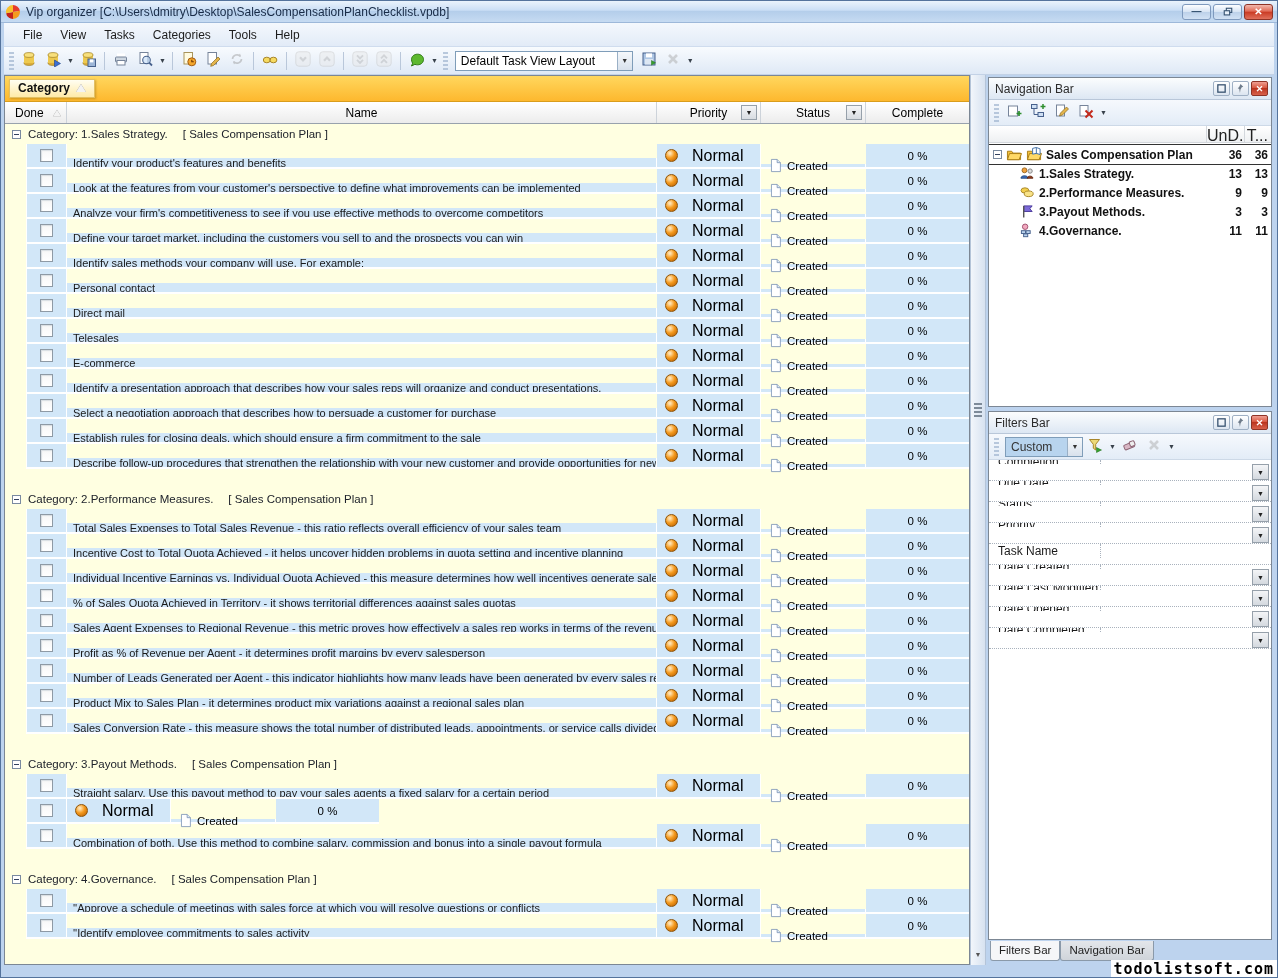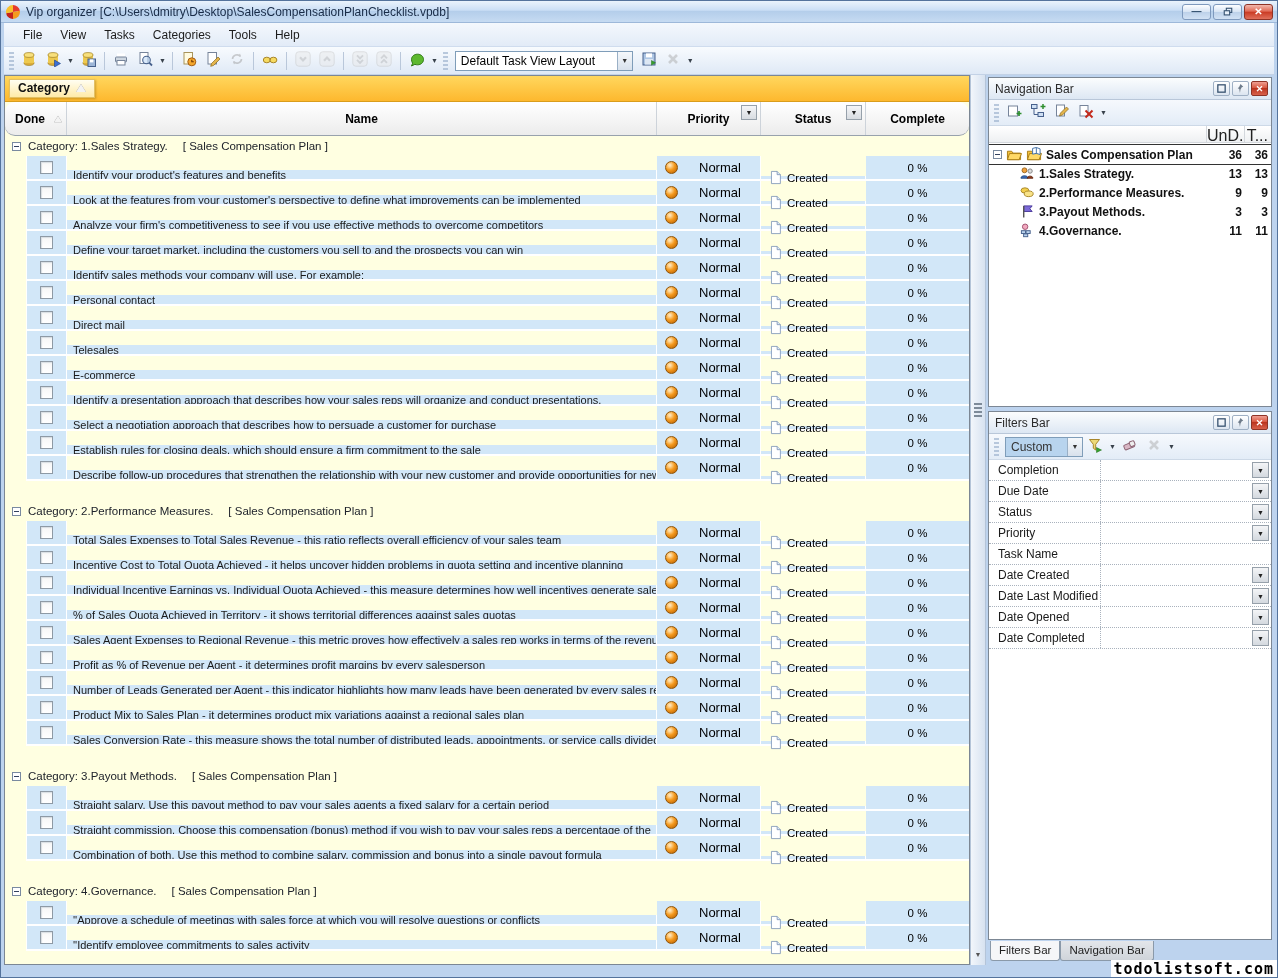--- a/index.html
+++ b/index.html
@@ -43,22 +43,22 @@
   .main { height:890px; margin:0 3px; display:flex; }
 
   
   .grid { width:966px; height:890px; border:1px solid #7c8794; background:#ffffe1; overflow:hidden; display:flex; flex-direction:column; }
   .groupband { height:26px; background:linear-gradient(#ffd75e,#fdb82e); border-bottom:1px solid #d99d1c;
     display:flex; align-items:center; padding-left:4px; }
   .bychip { background:linear-gradient(#fffef2,#ffeaa8); border:1px solid #e3c063; padding:1px 8px 2px 8px;
     font-size:12px; font-weight:bold; color:#111; display:flex; align-items:center; gap:6px; box-shadow:1px 1px 2px rgba(120,80,0,.35); }
   .sort-tri { width:0; height:0; border-left:5px solid transparent; border-right:5px solid transparent;
     border-bottom:8px solid #f3f3f3; filter:drop-shadow(0 0 .6px #777); }
-  .colhead { height:34px; display:flex; background:linear-gradient(#ffffff,#ececec); border-bottom:1px solid #98a2ad;
-    font-size:12px; font-weight:bold; color:#000;border-radius:10px; }
+  .colhead { height:22px; display:flex; background:linear-gradient(#ffffff,#ececec); border-bottom:1px solid #98a2ad;
+    font-size:12px; font-weight:normal; color:#000; }
   .hc { display:flex; align-items:center; border-right:1px solid #cdd3da; }
   .hc-done { width:62px; padding-left:10px; gap:8px; }
   .hc-name { width:590px; justify-content:center; }
   .hc-pri  { width:104px; justify-content:center; position:relative; }
   .hc-status{ width:105px; justify-content:center; position:relative; }
   .hc-comp { width:103px; justify-content:center; border-right:none; }
   .fbtn { position:absolute; right:3px; top:3px; width:16px; height:15px; border:1px solid #96a0aa;
     background:linear-gradient(#f4f5f7,#d8dce1); font-size:7px; color:#222; display:flex; align-items:center; justify-content:center; }
 
   .rows { flex:1; overflow:hidden; }
@@ -66,21 +66,21 @@
   .expander { width:9px; height:9px; border:1px solid #7a8aa0; background:#fff; position:relative; flex:none; }
   .expander::after { content:""; position:absolute; left:1px; right:1px; top:3px; height:1px; background:#33415e; }
   .g-proj { margin-left:8px; }
   .g-spacer { height:20px; background:#ffffe1; }
 
   .trow { height:25px; display:flex; }
   .tc { background:#d2e7f8; border-right:1px solid #fff; border-bottom:2px solid #fff; display:flex; align-items:center; }
   .tc-indent { width:22px; background:#ffffe1; border-bottom:none; }
   .tc-done { width:40px; justify-content:center; }
   .tc-name { width:590px; padding-left:6px; font-size:11px; color:#1a1a1a; white-space:nowrap; overflow:hidden;margin-top:14px; }
-  .tc-pri { width:104px; padding-left:8px; gap:21px; font-size:13px; }
+  .tc-pri { width:104px; padding-left:8px; gap:14px; font-size:16px; }
   .tc-status { width:105px; padding-left:8px; gap:5px; font-size:11.5px;margin-top:20px; }
   .tc-comp { width:103px; justify-content:center; font-size:11.5px; border-right:none; }
   .cb { width:13px; height:13px; border:1px solid #8e9aa5; background:linear-gradient(#f7f7f7,#fff); box-shadow:inset 1px 1px 1px #d8dde2; }
   .sphere { width:13px; height:13px; border-radius:50%; flex:none;
     background:radial-gradient(circle at 35% 30%, #ffe2b0 8%, #f59a1e 45%, #b85f00 95%); border:1px solid #8f5408; }
   .pageico { width:13px; height:15px; flex:none; }
 
   .countrow { height:20px; display:flex; background:#ffffe1; }
   .countrow .c0 { width:62px; background:#e4ebf1; border-right:1px solid #c8cfd6; }
   .countrow .c1 { width:590px; background:linear-gradient(#eef1f4,#dde2e8); border-right:1px solid #b9c0c8;
@@ -119,21 +119,21 @@
   .titem .ti-ico { width:17px; height:15px; margin-right:3px; flex:none; }
   .titem .ti-ico svg { width:16px; height:15px; }
   .titem .lbl { flex:1; white-space:nowrap; overflow:hidden; }
   .titem .n1 { width:38px; text-align:right; padding-right:3px; }
   .titem .n2 { width:26px; text-align:right; padding-right:3px; }
   .titem.child { padding-left:30px; }
 
   .flt-panel { flex:1; }
   .combo.preset { width:78px; margin-left:3px; }
   .combo.preset .cval { flex:1; background:#b8d4ee; height:18px; display:flex; align-items:center; color:#333; }
-  .frow { height:21px; display:flex; align-items:stretch; border-bottom:1px dotted #a9b2bd; }
+  .frow { height:21px; display:flex; align-items:stretch; border-bottom:1px dotted #a9b2bd;flex-direction:column; }
   .frow .fl { width:112px; font-size:12px; color:#1a1a1a; display:flex; align-items:center; padding-left:9px;
     border-right:1px dotted #a9b2bd; white-space:nowrap; overflow:hidden; }
   .frow .fv { flex:1; display:flex; align-items:center; justify-content:flex-end; padding-right:2px; }
   .dbtn { width:17px; height:16px; border:1px solid #96a0aa; background:linear-gradient(#f4f5f7,#d4d9df);
     font-size:7px; color:#222; display:flex; align-items:center; justify-content:center; }
   .flt-fill { flex:1; }
 
   .tabs { height:22px; display:flex; padding-left:2px; margin-top:1px; }
   .tab { font-size:11.5px; color:#222; padding:3px 8px 0 8px; border:1px solid #8a99a9; border-top:none; height:20px;
     background:linear-gradient(#e3e6ea,#cfd4da); border-radius:0 0 3px 3px; }
@@ -787,21 +787,20 @@
               </svg>
       <span class="t-status">Created</span>
     </div>
     <div class="tc tc-comp t-comp">0 %</div>
   </div>
           <div class="trow">
     <div class="tc tc-indent"></div>
     <div class="tc tc-done">
       <span class="cb"></span>
     </div>
-    <div class="tc tc-name t-name">Straight commission. Choose this compensation (bonus) method if you wish to pay your sales reps a percentage of the</div>
     <div class="tc tc-pri">
       <span class="sphere"></span>
       <span class="t-pri">Normal</span>
     </div>
     <div class="tc tc-status">
       <svg class="pageico" viewBox="0 0 16 18">
         <path d="M3 1.5h7L14 5.5v11H3z" fill="#fff" stroke="#7a93b5"></path>
         <path d="M10 1.5V5.5H14" fill="#dce8f5" stroke="#7a93b5"></path>
               </svg>
       <span class="t-status">Created</span>

